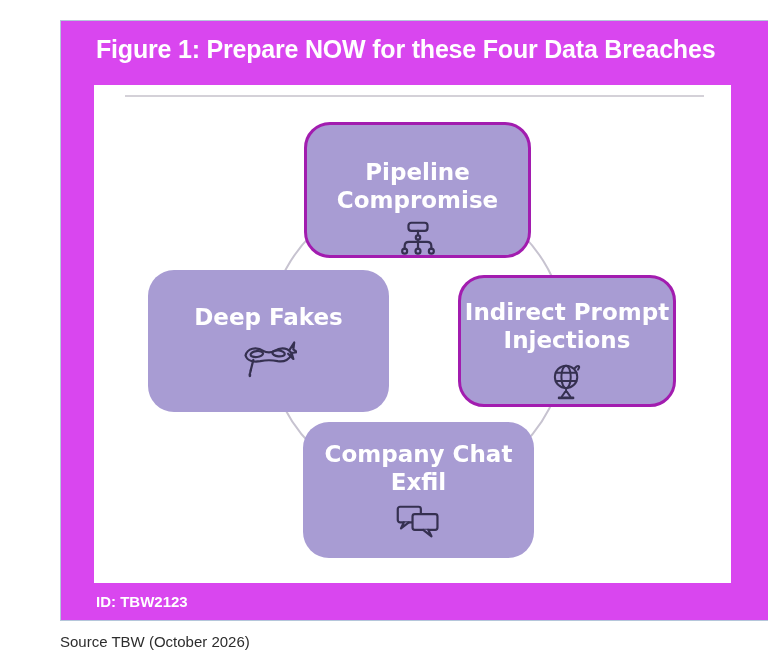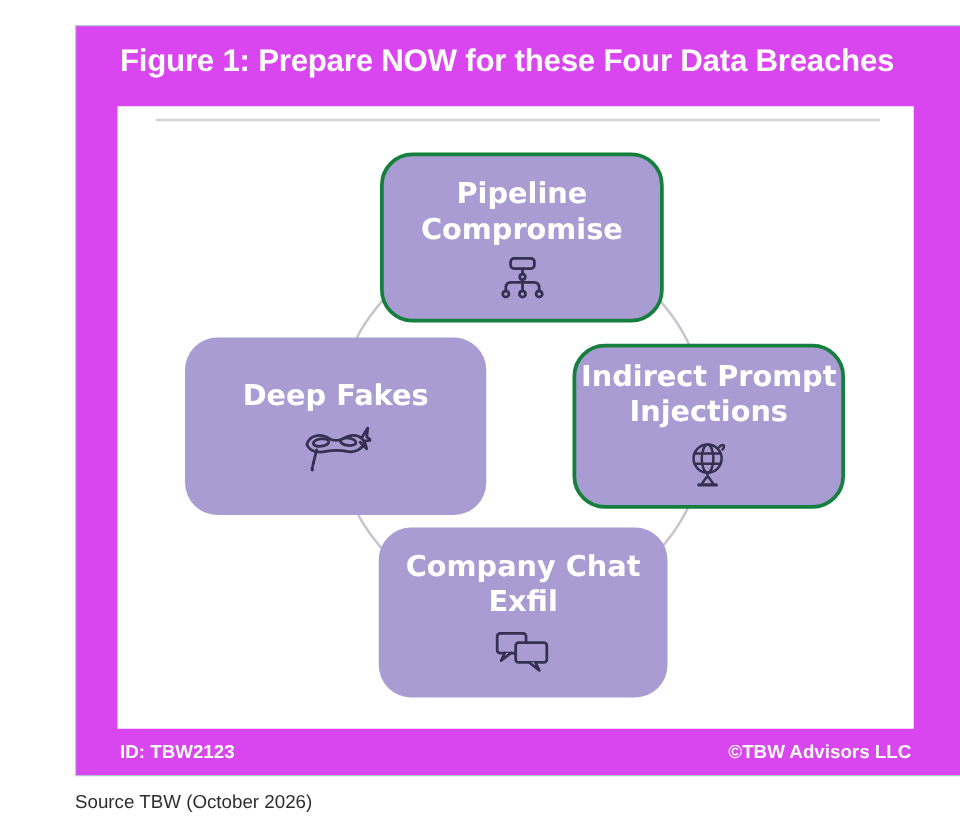--- a/index.html
+++ b/index.html
@@ -36,21 +36,21 @@
   }
 
   .node {
     position: absolute;
     background: #a89cd3;
     border-radius: 26px;
     display: flex; flex-direction: column; align-items: center; justify-content: center;
     gap: 7px;
     text-align: center;
   }
-  .node.outlined { border: 3px solid #15803d; }
+  .node.outlined { border: 3px solid #a21caf; justify-content: flex-end; }
 
   .node-label {
     color: #ffffff; font-weight: bold; font-size: 23px; line-height: 1.22;
     font-family: "DejaVu Sans", "Liberation Sans", sans-serif;
     white-space: pre-line;
   }
 
   .pos-top    { left: 210px; top: 37px;  width: 227px; height: 136px; }
   .pos-left   { left: 54px;  top: 185px; width: 241px; height: 142px; text-align: right; }
   .pos-right  { left: 364px; top: 190px; width: 218px; height: 132px; }
@@ -137,18 +137,17 @@
           <path d="M26.5 7.5 C29.5 4 33 5 29.8 9.2"></path>
           <path d="M17 29 V33"></path>
           <path d="M12.5 38 L16 33 H18 L21.5 38"></path>
           <path d="M9.5 39.5 H24.5" stroke-width="2.6"></path>
         </svg>
       </div>
     </div>
 
     <div class="footer-bar">
       <span>ID: TBW2123</span>
-      <span>©TBW Advisors LLC</span>
     </div>
   </div>
 
   <div class="source-note">Source TBW (October 2026)</div>
 </div>
 
 </body></html>

